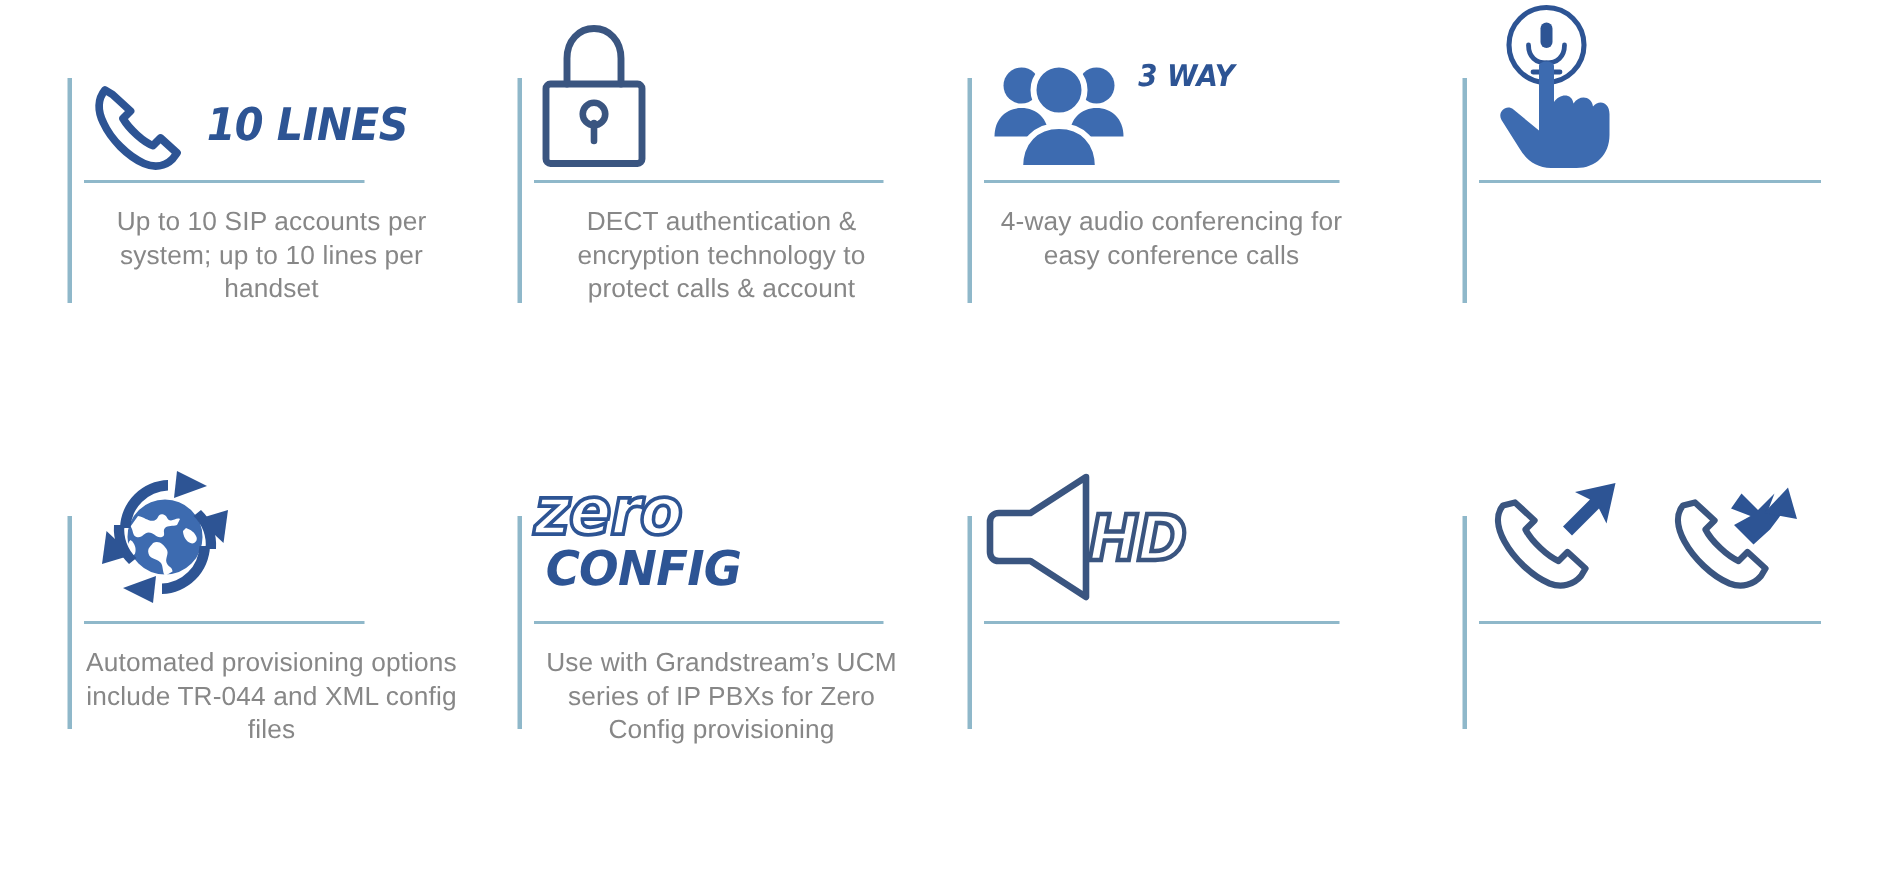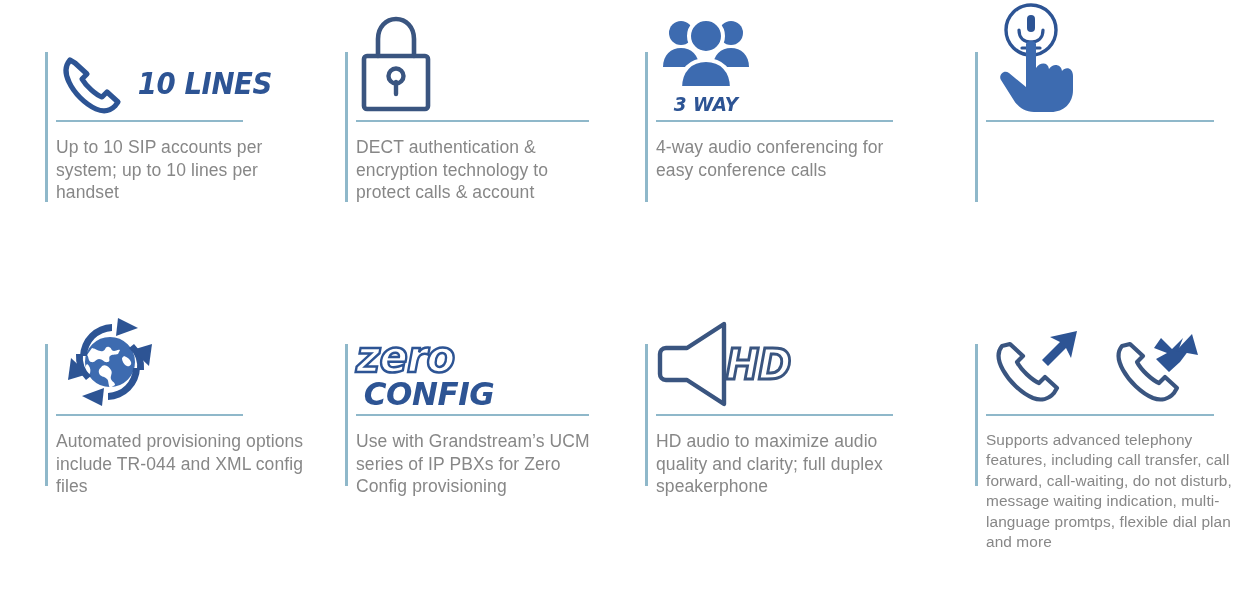--- a/index.html
+++ b/index.html
@@ -45,40 +45,42 @@
 
   .icon-area {
     height: 112px;
     display: flex;
     align-items: flex-end;
     padding-bottom: 4px;
   }
 
   .card-row2 .icon-area {
     height: 108px;
+    align-items: center;
   }
 
   .divider {
     height: 2px;
     background: #8fb8ca;
     margin-bottom: 14px;
   }
 
   .w-col1 .divider { width: 187px; }
   .w-col2 .divider { width: 233px; }
   .w-col3 .divider { width: 237px; }
   .w-col4 .divider { width: 228px; }
 
   .card-text {
     color: #878787;
     font-size: 17.5px;
     line-height: 22.6px;
     letter-spacing: 0.1px;
     max-width: 250px;
     font-weight: 400;
+    text-align: center;
   }
 
   .card-text.compact {
     font-size: 15.4px;
     line-height: 20.4px;
     max-width: 246px;
   }
 
   
   .icon-wrap { display: flex; align-items: center; gap: 4px; }
@@ -125,21 +127,21 @@
     font-weight: bold;
     font-style: italic;
     font-size: 42px;
     letter-spacing: -1px;
     color: #ffffff;
     -webkit-text-stroke: 3px #3a5580;
     margin-left: -14px;
     transform: scaleX(0.95);
   }
 
-  .three-way-stack { display: flex; flex-direction: column; align-items: center; }
+  .three-way-stack { display: flex; flex-direction: row; align-items: flex-start; }
 </style>
 </head>
 <body>
 
 <div id="features-grid">
 
   <div class="feature-card card-row1 w-col1">
     <div class="accent-rail"></div>
     <div class="icon-area">
       <div class="icon-wrap">
@@ -254,35 +256,33 @@
     <div class="accent-rail"></div>
     <div class="icon-area">
       <div class="icon-wrap">
         <svg width="78" height="92" viewBox="0 0 78 92">
           <path d="M68 6 L31 30 L10 30 C6 30 4 33 4 36 L4 56 C4 59 6 62 10 62 L31 62 L68 86 Z" fill="none" stroke="#3a5580" stroke-width="4.4" stroke-linejoin="round"></path>
         </svg>
         <span class="hd-word">HD</span>
       </div>
     </div>
     <div class="divider"></div>
-    <p class="card-text">HD audio to maximize audio quality and clarity; full duplex speakerphone</p>
   </div>
 
   <div class="feature-card card-row2 w-col4">
     <div class="accent-rail"></div>
     <div class="icon-area">
       <div class="icon-wrap" style="gap:20px;">
         <svg width="100" height="86" viewBox="0 0 100 86">
           <path d="M16 22 C11 28 12 37 17 46 C23 57 35 69 47 74 C55 77 63 75 68 69 L71 64 L59 53 L53 59 C46 56 35 46 31 38 L37 32 L24 20 Z" fill="none" stroke="#3a5580" stroke-width="4.2" stroke-linejoin="round"></path>
           <path d="M56 36 L74 18 L64 13 L91 7 L85 34 L80 24 L62 42 Z" fill="#2d5494"></path>
         </svg>
         <svg width="100" height="86" viewBox="0 0 100 86">
           <path d="M16 22 C11 28 12 37 17 46 C23 57 35 69 47 74 C55 77 63 75 68 69 L71 64 L59 53 L53 59 C46 56 35 46 31 38 L37 32 L24 20 Z" fill="none" stroke="#3a5580" stroke-width="4.2" stroke-linejoin="round"></path>
           <path d="M55 14 L66 25 L77 14 L72 27 L86 22 L74 38 L63 48 L50 35 L61 29 L48 24 Z" fill="#2d5494"></path>
           <path d="M86 10 L92 31 L70 27 Z" fill="#2d5494"></path>
         </svg>
       </div>
     </div>
     <div class="divider"></div>
-    <p class="card-text compact">Supports advanced telephony features, including call transfer, call forward, call-waiting, do not disturb, message waiting indication, multi-language promtps, flexible dial plan and more</p>
   </div>
 
 </div>
 
 </body></html>

